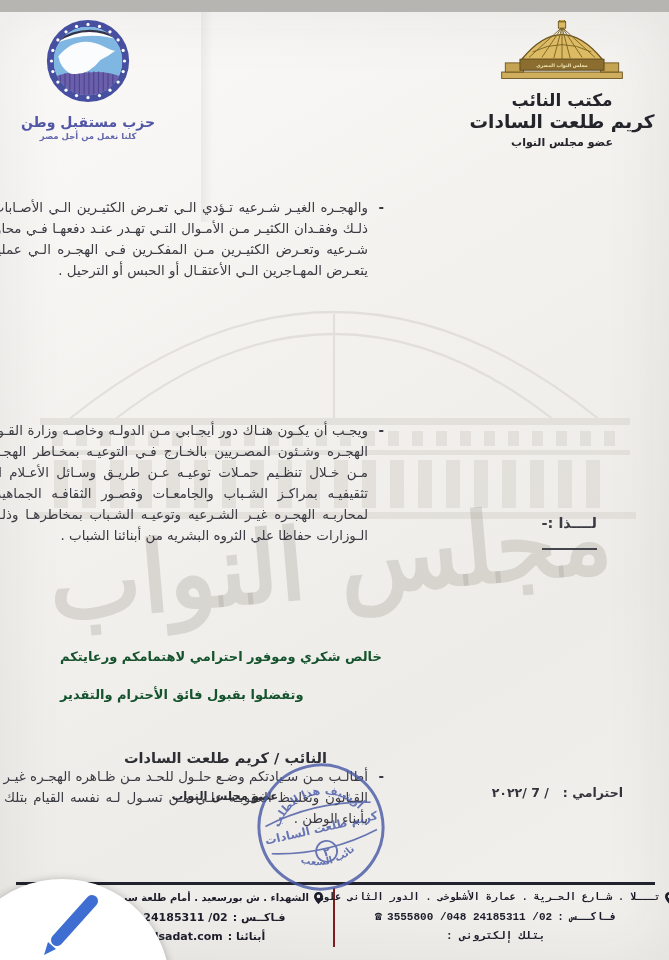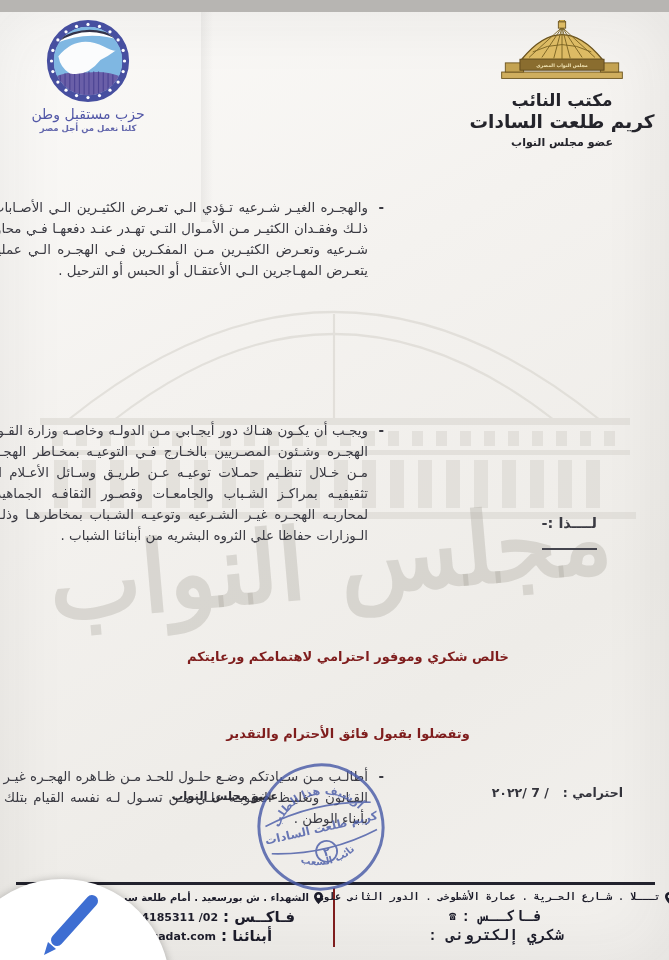--- a/index.html
+++ b/index.html
@@ -13,21 +13,21 @@
     background:linear-gradient(150deg,#fbfaf8 0%,#f4f2ef 35%,#eeece8 70%,#f3f1ee 100%);
     box-shadow:inset 0 0 70px rgba(40,40,40,.08);
   }
   .crease{
     position:absolute;left:201px;top:12px;width:12px;height:210px;
     background:linear-gradient(90deg,rgba(0,0,0,.05),rgba(0,0,0,0));
   }
   
   .party-block{position:absolute;left:6px;top:18px;width:164px;text-align:center;}
   .party-logo{display:block;margin:0 auto;}
-  .party-name{font-size:14px;font-weight:normal;color:#5156a6;margin-top:2px;direction:rtl;}
+  .party-name{font-size:14px;font-weight:bold;color:#5156a6;margin-top:10px;direction:rtl;}
   .party-slogan{font-size:8.5px;font-weight:bold;color:#6468ad;direction:rtl;margin-top:1px;}
   .mp-block{position:absolute;left:466px;top:20px;width:192px;text-align:center;color:#24242b;}
   .mp-office{font-size:17px;font-weight:bold;margin-top:4px;direction:rtl;}
   .mp-name{font-size:18.5px;font-weight:bold;margin-top:1px;direction:rtl;letter-spacing:-.5px;}
   .mp-title{font-size:11px;font-weight:bold;margin-top:4px;direction:rtl;}
   
   .wm-building{position:absolute;left:18px;top:292px;width:633px;height:250px;opacity:.55;z-index:1;}
   .wm-callig{
     position:absolute;left:35px;top:498px;width:590px;z-index:1;
     font-size:98px;font-weight:bold;color:rgba(158,154,146,.30);
@@ -39,43 +39,43 @@
     position:absolute;right:100px;width:468px;z-index:2;
     direction:rtl;text-align:justify;font-size:13.4px;line-height:21px;color:#3a3a42;
   }
   .bullet{padding-right:18px;position:relative;}
   .dash{position:absolute;right:2px;top:0;font-weight:bold;}
   .lada{
     position:absolute;right:72px;top:515px;z-index:2;
     direction:rtl;font-size:14.5px;font-weight:bold;color:#3a3a42;
     border-bottom:2px solid #45454e;padding-bottom:17px;
   }
-  .closing{position:absolute;left:68px;width:560px;text-align:center;z-index:2;
-    direction:rtl;font-weight:bold;font-size:13px;color:#7f1d1d;}
+  .closing{position:absolute;left:60px;width:560px;text-align:left;z-index:2;
+    direction:rtl;font-weight:bold;font-size:13px;color:#14532d;}
   
   .sig-name{position:absolute;left:108px;top:750px;width:235px;text-align:center;z-index:2;
     direction:rtl;font-weight:bold;font-size:14.5px;color:#2e2e35;}
   .sig-title{position:absolute;left:135px;top:789px;width:180px;text-align:center;z-index:2;
     direction:rtl;font-weight:bold;font-size:11.5px;color:#2e2e35;}
   .date-line{position:absolute;right:46px;top:785px;z-index:2;direction:rtl;
     font-weight:bold;font-size:12.5px;color:#33333b;display:flex;gap:14px;}
   
   .stamp{position:absolute;left:254px;top:760px;width:134px;height:134px;z-index:3;
     transform:rotate(-13deg);opacity:.82;}
   
   .footer-rule{position:absolute;left:16px;right:14px;top:882px;height:3px;background:#22222d;z-index:2;}
   .footer{position:absolute;left:8px;right:12px;top:888px;z-index:2;display:flex;direction:rtl;
     color:#1c1c2a;font-weight:bold;}
   .fcol{width:50%;padding:0 4px;box-sizing:border-box;}
   .fcol.right-col{border-left:2px solid #7f1d1d;font-family:Liberation Mono, monospace;}
   .frow{display:flex;direction:rtl;align-items:center;justify-content:center;gap:5px;
     line-height:19.5px;white-space:nowrap;}
   .faddr{font-size:10px;}
   .fval{font-size:11px;direction:rtl;}
-  .flabel{font-size:15px;}
+  .flabel{font-size:11px;}
   .pin{flex:0 0 auto;}
   .phone-glyph{font-size:12px;}
   
   .fab{position:absolute;left:-46px;top:879px;width:216px;height:216px;border-radius:50%;
     background:#ffffff;box-shadow:0 1px 8px rgba(0,0,0,.28);z-index:30;cursor:pointer;}
   .fab svg{position:absolute;left:82px;top:8px;}
 </style>
 </head>
 <body>
 
@@ -239,22 +239,23 @@
   </div>
 
   <div class="lada">لــــذا :-</div>
 
   <div class="para bullet" style="top:556px;">
     <span class="dash">-</span>
     <span>أطالـب مـن سـيادتكم وضـع حلـول للحـد مـن ظـاهره الهجـره غيـر الشـرعيه وتطبيـق القـانون وتغليـظ العقوبـه علـي مـن تسـول لـه نفسه القيام بتلك الأعمال التي تضر بأبناء الوطن .</span>
   </div>
 
   <div class="closing" style="top:649px;">خالص شكري وموفور احترامي لاهتمامكم ورعايتكم</div>
-  <div class="closing" style="top:687px;margin-top:39px;">وتفضلوا بقبول فائق الأحترام والتقدير</div>
-
+  <div class="closing" style="top:687px;">وتفضلوا بقبول فائق الأحترام والتقدير</div>
+
+  <div class="sig-name">النائب / كريم طلعت السادات</div>
   <div class="sig-title">عضو مجلس النواب</div>
 
   <div class="date-line">
     <span>احترامي :</span>
     <span>/ 7 /٢٠٢٢</span>
   </div>
 
   <div class="stamp">
     <svg width="134" height="134" viewBox="0 0 134 134">
       <defs>
@@ -281,24 +282,25 @@
 
     <div class="fcol right-col">
       <div class="frow">
         <svg class="pin" width="9" height="12" viewBox="0 0 9 12">
           <path d="M4.5,0 C7,0 9,2 9,4.4 C9,7.4 4.5,12 4.5,12 C4.5,12 0,7.4 0,4.4 C0,2 2,0 4.5,0 Z M4.5,2.6 A1.8,1.8 0 1 0 4.5,6.2 A1.8,1.8 0 1 0 4.5,2.6 Z" fill="#1c1c2a"></path>
         </svg>
         <span class="faddr">تـــلا . شـارع الحـرية . عمارة الأشطوخى . الدور الثانى علوى</span>
       </div>
       <div class="frow">
         <span class="flabel">فـاكــس :</span>
+        <span class="fval">02/ 24185311   048/ 3555800</span>
         <span class="phone-glyph">☎</span>
       </div>
       <div class="frow">
-        <span class="flabel">شكري إلكترونى :</span>
+        <span class="flabel">بتلك إلكترونى :</span>
       </div>
     </div>
 
     <div class="fcol">
       <div class="frow">
         <svg class="pin" width="9" height="12" viewBox="0 0 9 12">
           <path d="M4.5,0 C7,0 9,2 9,4.4 C9,7.4 4.5,12 4.5,12 C4.5,12 0,7.4 0,4.4 C0,2 2,0 4.5,0 Z M4.5,2.6 A1.8,1.8 0 1 0 4.5,6.2 A1.8,1.8 0 1 0 4.5,2.6 Z" fill="#1c1c2a"></path>
         </svg>
         <span class="faddr">الشهداء . ش بورسعيد . أمام طلعة سيدى شبل . الدور الأول</span>
       </div>

